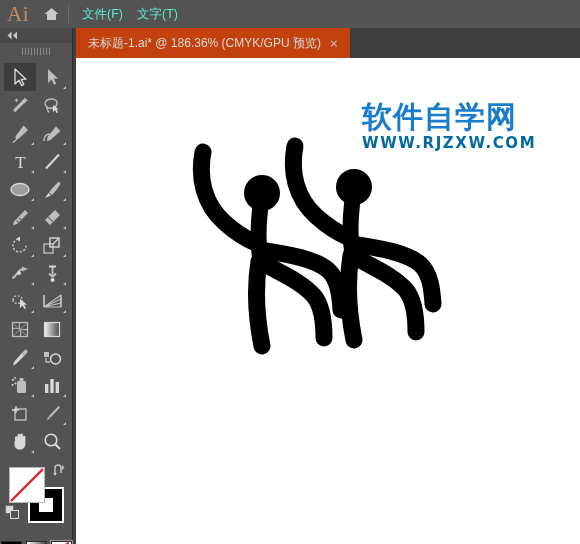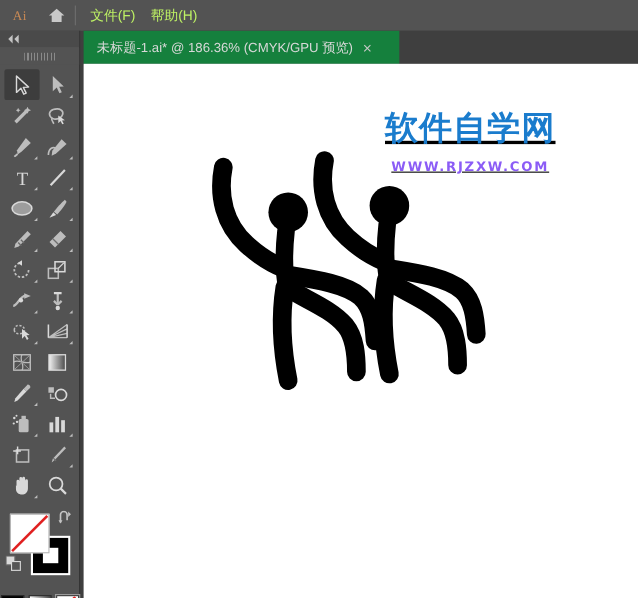--- a/index.html
+++ b/index.html
@@ -27,59 +27,59 @@
     left: 0; top: 0;
     width: 580px; height: 28px;
     background: #535353;
     display: flex;
     align-items: center;
   }
   #ai-logo {
     width: 36px;
     text-align: center;
     color: #c98a55;
-    font-size: 12px;
+    font-size: 21px;
     font-family: "Liberation Serif", "DejaVu Serif", serif;
     letter-spacing: 0.5px;
   }
   #home-btn {
     width: 30px;
     display: flex;
     align-items: center;
     justify-content: center;
   }
   .menu-sep {
     width: 1px;
     height: 18px;
     background: #6e6e6e;
     margin: 0 6px 0 2px;
   }
   .menu-item {
-    color: #bef264;
+    color: #5eead4;
     font-size: 12.5px;
     padding: 4px 7px;
     white-space: nowrap;
   }
 
   
   #tabbar {
     position: absolute;
     left: 76px; top: 28px;
     width: 504px; height: 30px;
     background: #3f3f3f;
     border-bottom: 1px solid #2d2d2d;
   }
   #doc-tab {
     position: absolute;
     left: 0; top: 0;
     height: 30px;
     display: flex;
     align-items: center;
-    background: #15803d;
-    padding: 0 16px 0 12px;
+    background: #c2410c;
+    padding: 0 3px 0 12px;
     box-sizing: border-box;
   }
   #doc-tab-label {
     color: #d8d8d8;
     font-size: 12px;
     white-space: nowrap;
   }
   #tab-close {
     width: 26px;
     text-align: center;
@@ -195,57 +195,56 @@
     width: 504px; height: 486px;
     background: #ffffff;
     overflow: hidden;
   }
   #artwork {
     position: absolute;
     left: 0; top: 0;
   }
   #watermark {
     position: absolute;
-    left: 274px; top: 43px;
-    text-align: center;
+    left: 286px; top: 43px;
+    text-align: left;
     user-select: none;
-    text-decoration: underline;
   }
   #wm-cn {
     color: #1a7ccd;
     font-size: 30px;
     font-weight: bold;
     letter-spacing: 1px;
     line-height: 1.05;
     font-family: "DejaVu Sans", sans-serif;
   }
   #wm-url {
-    color: #8b5cf6;
-    font-size: 12px;
+    color: #0369a1;
+    font-size: 15px;
     font-weight: bold;
     letter-spacing: 1.6px;
     font-family: "DejaVu Sans", sans-serif;
-    margin-top: 11px;
+    margin-top: 1px;
   }
 </style>
 </head>
 <body>
 
 <div id="app">
 
   <div id="menubar">
     <div id="ai-logo">Ai</div>
     <div id="home-btn">
       <svg width="17" height="16" viewBox="0 0 17 16" aria-hidden="true">
         <path d="M8.5 2 L15.5 8 L13 8 L13 14 L4 14 L4 8 L1.5 8 Z" fill="#c9c9c9"></path>
       </svg>
     </div>
     <div class="menu-sep"></div>
     <div class="menu-item">文件(F)</div>
-    <div class="menu-item">帮助(H)</div>
+    <div class="menu-item">文字(T)</div>
   </div>
 
   <div id="tabbar">
     <div id="doc-tab">
       <span id="doc-tab-label">未标题-1.ai* @ 186.36% (CMYK/GPU 预览)</span>
       <span id="tab-close">×</span>
     </div>
   </div>
 
   <div id="toolpanel">

